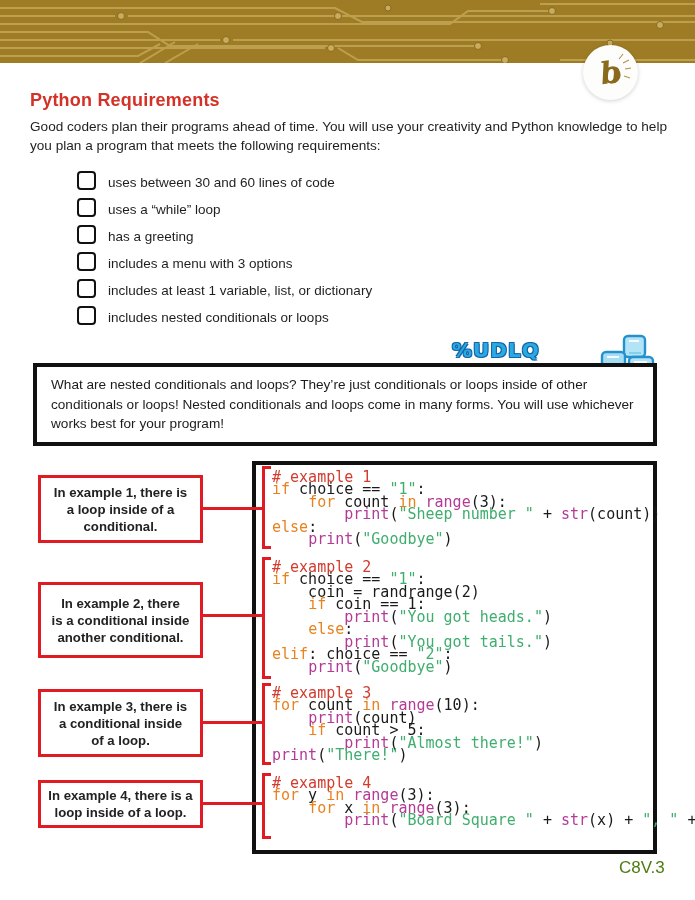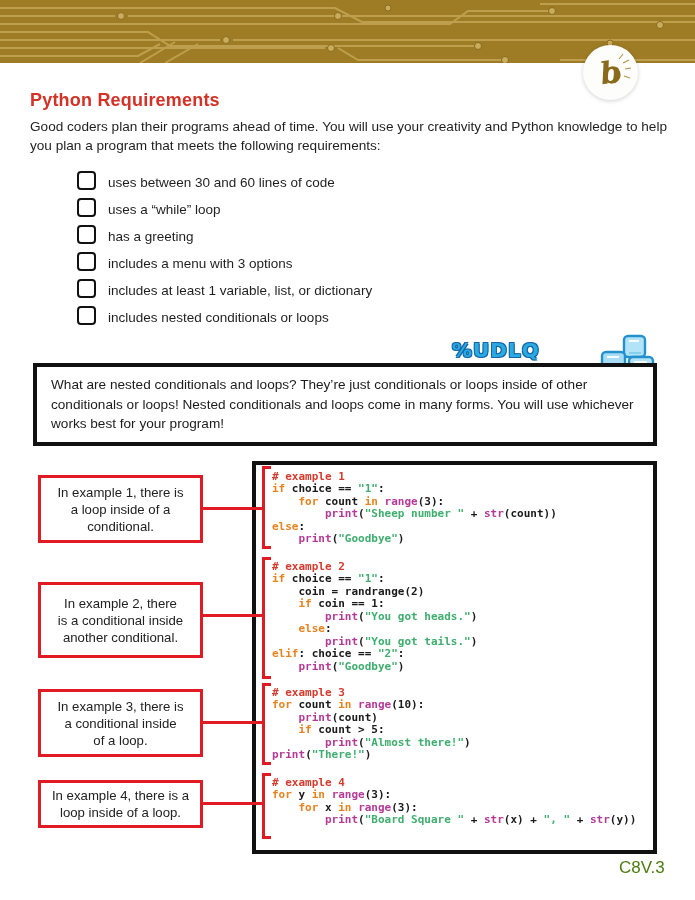--- a/index.html
+++ b/index.html
@@ -34,35 +34,35 @@
 
   
   .info-box{position:absolute;left:33px;top:363px;width:624px;height:83px;border:4px solid #111;
             box-sizing:border-box;background:#fff;}
   .info-text{padding:8px 14px;font-size:13.6px;line-height:19.5px;color:#1c1c1c;}
 
   
   .code-box{position:absolute;left:252px;top:461px;width:405px;height:393px;border:4px solid #111;
             box-sizing:border-box;background:#fff;}
   .code-block{position:absolute;left:272px;font-family:"DejaVu Sans Mono","Liberation Mono",monospace;
-              font-weight:bold;font-size:11px;line-height:12.45px;white-space:pre;}
+              font-weight:normal;font-size:15px;line-height:12.45px;white-space:pre;}
   .code-block-1{top:471px}.code-block-2{top:561px}.code-block-3{top:687px}.code-block-4{top:777px}
   .tok-com{color:var(--code-comment)} .tok-kw{color:var(--code-keyword)}
   .tok-bi{color:var(--code-builtin)} .tok-str{color:var(--code-string)} .tok-pl{color:var(--code-plain)}
 
   
   .bracket{position:absolute;left:262px;width:9px;box-sizing:border-box;
            border:3px solid var(--callout-red);border-right:none;background:transparent;}
   .bracket-1{top:466px;height:83px}.bracket-2{top:557px;height:122px}
   .bracket-3{top:683px;height:82px}.bracket-4{top:773px;height:66px}
 
   
   .callout{position:absolute;left:38px;width:165px;box-sizing:border-box;border:3px solid var(--callout-red);
            background:#fff;display:flex;flex-direction:column;justify-content:center;
-           text-align:center;font-size:13.2px;line-height:17px;color:#222;}
+           text-align:center;font-size:13.2px;line-height:17px;color:#222;font-weight:bold;}
   .callout-1{top:475px;height:68px}.callout-2{top:582px;height:76px}
   .callout-3{top:689px;height:68px}.callout-4{top:780px;height:48px}
   .connector{position:absolute;left:200px;width:65px;height:3px;background:var(--callout-red);}
   .connector-1{top:507px}.connector-2{top:614px}.connector-3{top:721px}.connector-4{top:802px}
 
   
   .footer-code{position:absolute;left:619px;top:858px;font-size:17px;color:#4d7c0f;}
 </style>
 </head>
 <body>

